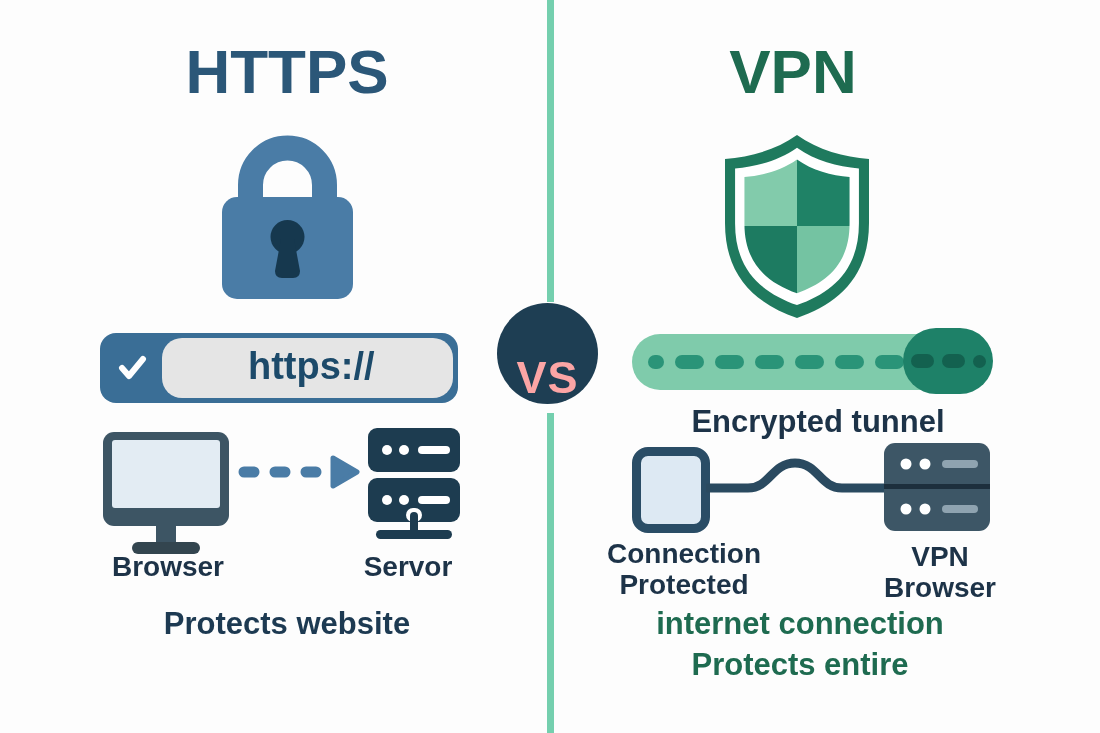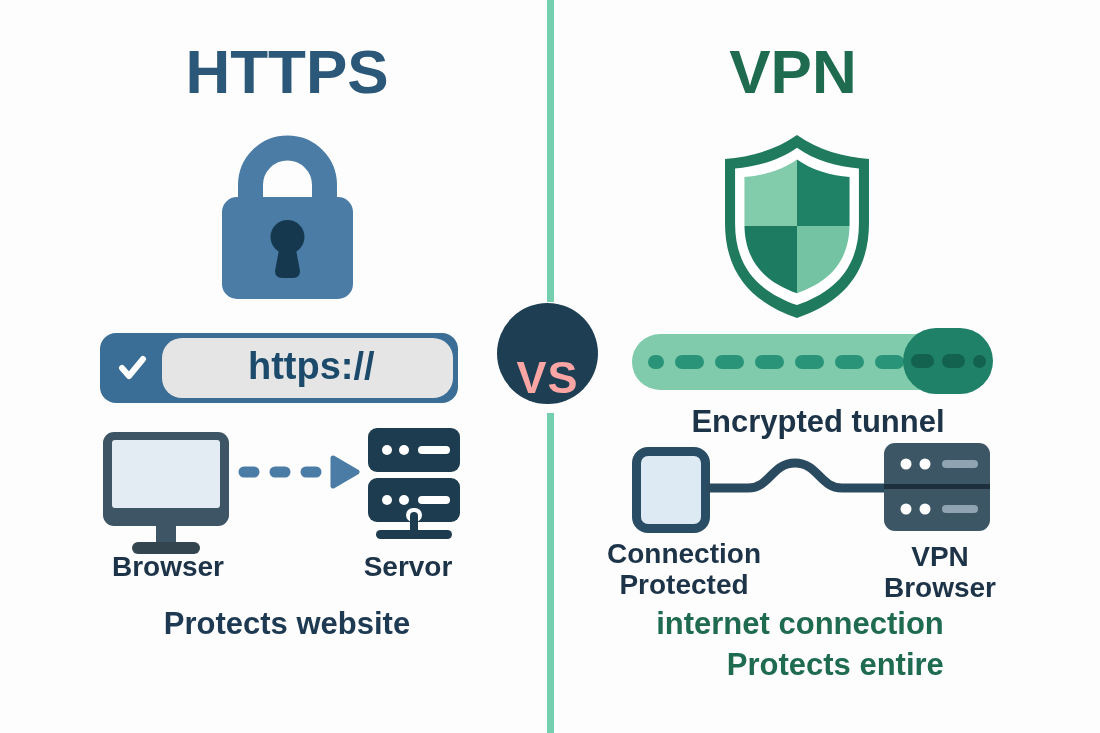--- a/index.html
+++ b/index.html
@@ -14,21 +14,21 @@
   }
   *{margin:0;padding:0;box-sizing:border-box;}
   body{font-family:"Liberation Sans",sans-serif;background:#e8e8e8;}
   .canvas{position:relative;width:1100px;height:733px;background:var(--background);overflow:hidden;}
   .abs{position:absolute;}
   .cx{transform:translateX(-50%);white-space:nowrap;text-align:center;}
   .title{font-weight:800;font-size:62px;letter-spacing:0;}
   .title-https{left:287px;top:36px;color:var(--blue-title);}
   .title-vpn{left:793px;top:36px;color:var(--green-title);}
   .label{font-weight:700;font-size:28px;color:var(--navy);line-height:1.12;}
-  .caption{font-weight:700;font-size:31px;line-height:1.32;text-align:right;}
+  .caption{font-weight:700;font-size:31px;line-height:1.32;}
   .caption-left{left:287px;top:604px;color:var(--caption-left);}
   .caption-right{left:800px;top:604px;color:var(--caption-right);}
   
   .divider-seg{left:547px;width:7px;background:var(--divider-green);}
   .divider-top{top:0;height:302px;}
   .divider-bottom{top:413px;height:320px;}
   .vs-circle{left:497px;top:303px;width:101px;height:101px;border-radius:50%;
     background:var(--vs-circle);display:flex;align-items:flex-end;justify-content:center;
     color:#fca5a5;font-weight:800;font-size:45px;letter-spacing:1px;}
   

